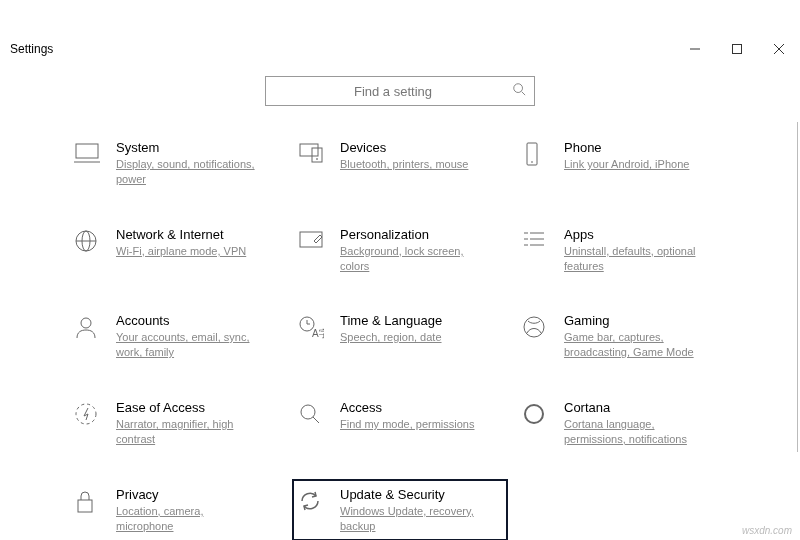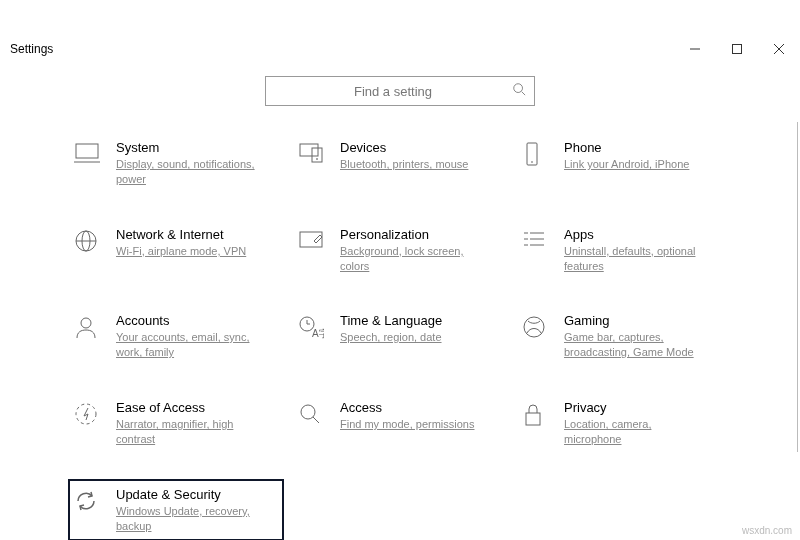--- a/index.html
+++ b/index.html
@@ -21,21 +21,21 @@
 
     .grid { width: 660px; margin: 0 auto; display: grid; grid-template-columns: repeat(3, 1fr); column-gap: 20px; row-gap: 40px; padding: 0 4px; }
     .category { display: flex; align-items: flex-start; cursor: default; }
     .cat-icon { width: 34px; flex-shrink: 0; display: flex; align-items: flex-start; justify-content: flex-start; color: #666; padding-top: 2px; }
     .cat-text { padding-left: 8px; }
     .cat-title { font-size: 13px; color: #000; margin-bottom: 2px; }
     .cat-desc { font-size: 11px; color: #888; line-height: 1.35; max-width: 140px; text-decoration: underline; }
 
     .highlight { border: 2px solid #0f172a; padding: 6px 4px; margin: -8px -6px; }
 
-    .watermark { position: absolute; bottom: 4px; right: 8px; font-size: 10px; color: #bbb; }
+    .watermark { position: absolute; bottom: 4px; right: 8px; font-size: 10px; color: #bbb; font-style: italic; }
 
     
     .scroll-hint { position: absolute; right: 2px; top: 122px; width: 1px; height: 330px; background: #bbb; }
   </style>
 </head>
 <body>
 
 <div class="titlebar">
   <span class="titlebar-title">Settings</span>
   <div class="window-controls">
@@ -218,20 +218,31 @@
             <circle cx="10" cy="10" r="7"></circle>
             <line x1="15" y1="15" x2="21" y2="21"></line>
           </svg>
       </div>
       <div class="cat-text">
         <div class="cat-title">Access</div>
         <div class="cat-desc">Find my mode, permissions</div>
       </div>
     </div>
 
+    <div class="category">
+      <div class="cat-icon">
+        <svg width="24" height="24" viewBox="0 0 24 24" fill="none" stroke="#666" stroke-width="2">
+            <circle cx="12" cy="12" r="9"></circle>
+          </svg>
+      </div>
+      <div class="cat-text">
+        <div class="cat-title">Cortana</div>
+        <div class="cat-desc">Cortana language, permissions, notifications</div>
+      </div>
+    </div>
 
     <div class="category">
       <div class="cat-icon">
         <svg width="22" height="26" viewBox="0 0 22 26" fill="none" stroke="#666" stroke-width="1">
             <rect x="4" y="11" width="14" height="12"></rect>
             <path d="M7 11 V7 a4 4 0 0 1 8 0 V11"></path>
           </svg>
       </div>
       <div class="cat-text">
         <div class="cat-title">Privacy</div>

